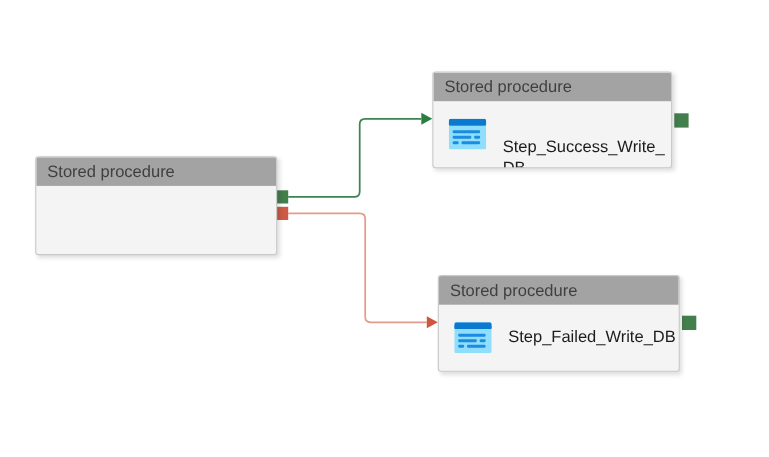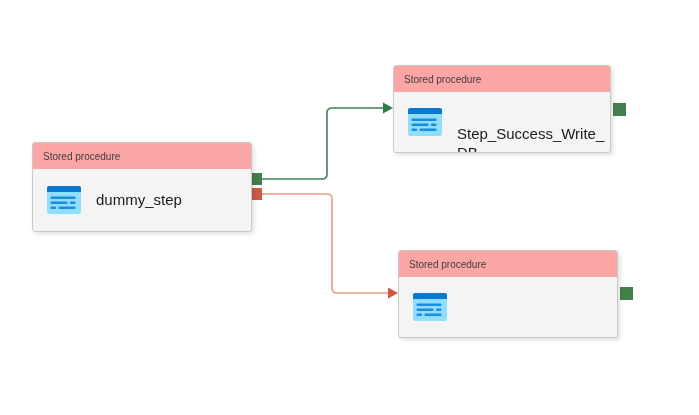--- a/index.html
+++ b/index.html
@@ -29,25 +29,25 @@
     background: #f4f4f4;
     box-shadow: 2px 2px 4px rgba(0,0,0,0.13);
     overflow: hidden;
   }
   .node-1 { left: 32px;  top: 142px; width: 220px; height: 90px; }
   .node-2 { left: 393px; top: 65px;  width: 218px; height: 88px; }
   .node-3 { left: 398px; top: 250px; width: 220px; height: 88px; }
 
   .node-header {
     height: 26px;
-    background: #fca5a5;
+    background: #a3a3a3;
     display: flex;
     align-items: center;
     padding-left: 10px;
-    font-size: 10px;
+    font-size: 15px;
     color: #404040;
   }
 
   .node-body {
     display: flex;
     align-items: center;
     height: calc(100% - 26px);
     padding-left: 14px;
   }
 
@@ -87,35 +87,20 @@
     <rect x="250" y="173" width="12" height="12" fill="#437e4d"></rect>
     <rect x="250" y="188" width="12" height="12" fill="#cd5a47"></rect>
     <rect x="613" y="103" width="13" height="13" fill="#437e4d"></rect>
     <rect x="620" y="287" width="13" height="13" fill="#437e4d"></rect>
   </svg>
 
   <div class="node node-1">
     <div class="node-header">
       <span>Stored procedure</span>
     </div>
-    <div class="node-body">
-      <span class="sp-icon">
-        <svg width="34" height="28" viewBox="0 0 34 28" xmlns="http://www.w3.org/2000/svg">
-          <rect x="0" y="0" width="34" height="28" rx="2" fill="#8edefc"></rect>
-          <rect x="0" y="0" width="34" height="6" rx="2" fill="#0b79d0"></rect>
-          <rect x="0" y="3" width="34" height="3" fill="#0b79d0"></rect>
-          <rect x="3.5" y="10.5" width="25" height="2.6" rx="1" fill="#1d8be0"></rect>
-          <rect x="3.5" y="15.5" width="17" height="2.6" rx="1" fill="#1d8be0"></rect>
-          <rect x="23" y="15.5" width="5.5" height="2.6" rx="1" fill="#1d8be0"></rect>
-          <rect x="3.5" y="20.5" width="5.5" height="2.6" rx="1" fill="#1d8be0"></rect>
-          <rect x="11.5" y="20.5" width="17" height="2.6" rx="1" fill="#1d8be0"></rect>
-        </svg>
-      </span>
-      <span class="node-title">dummy_step</span>
-    </div>
   </div>
 
   <div class="node node-2">
     <div class="node-header">
       <span>Stored procedure</span>
     </div>
     <div class="node-body">
       <span class="sp-icon">
         <svg width="34" height="28" viewBox="0 0 34 28" xmlns="http://www.w3.org/2000/svg">
           <rect x="0" y="0" width="34" height="28" rx="2" fill="#8edefc"></rect>
@@ -142,16 +127,17 @@
           <rect x="0" y="0" width="34" height="28" rx="2" fill="#8edefc"></rect>
           <rect x="0" y="0" width="34" height="6" rx="2" fill="#0b79d0"></rect>
           <rect x="0" y="3" width="34" height="3" fill="#0b79d0"></rect>
           <rect x="3.5" y="10.5" width="25" height="2.6" rx="1" fill="#1d8be0"></rect>
           <rect x="3.5" y="15.5" width="17" height="2.6" rx="1" fill="#1d8be0"></rect>
           <rect x="23" y="15.5" width="5.5" height="2.6" rx="1" fill="#1d8be0"></rect>
           <rect x="3.5" y="20.5" width="5.5" height="2.6" rx="1" fill="#1d8be0"></rect>
           <rect x="11.5" y="20.5" width="17" height="2.6" rx="1" fill="#1d8be0"></rect>
         </svg>
       </span>
+      <span class="node-title">Step_Failed_Write_DB</span>
     </div>
   </div>
 
 </div>
 
 </body></html>

